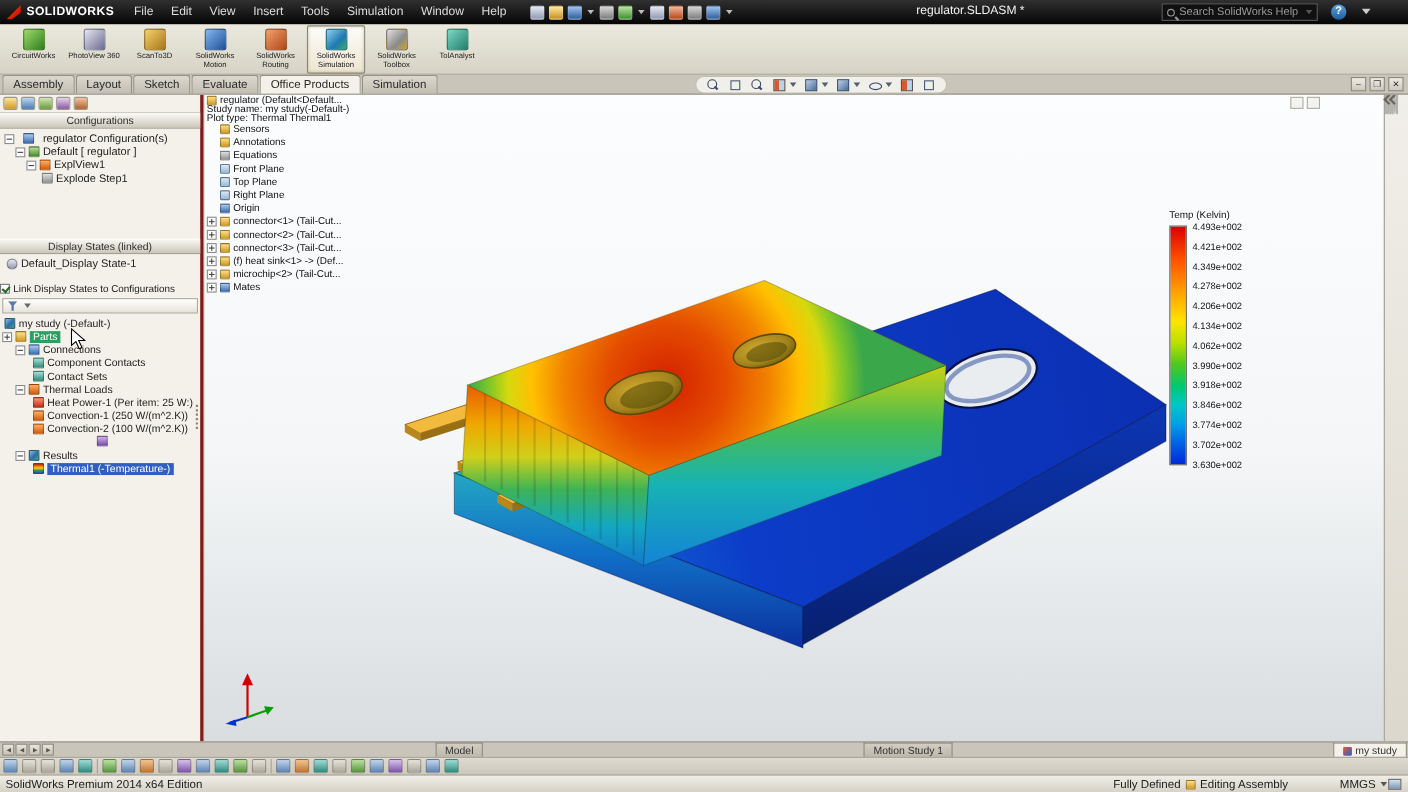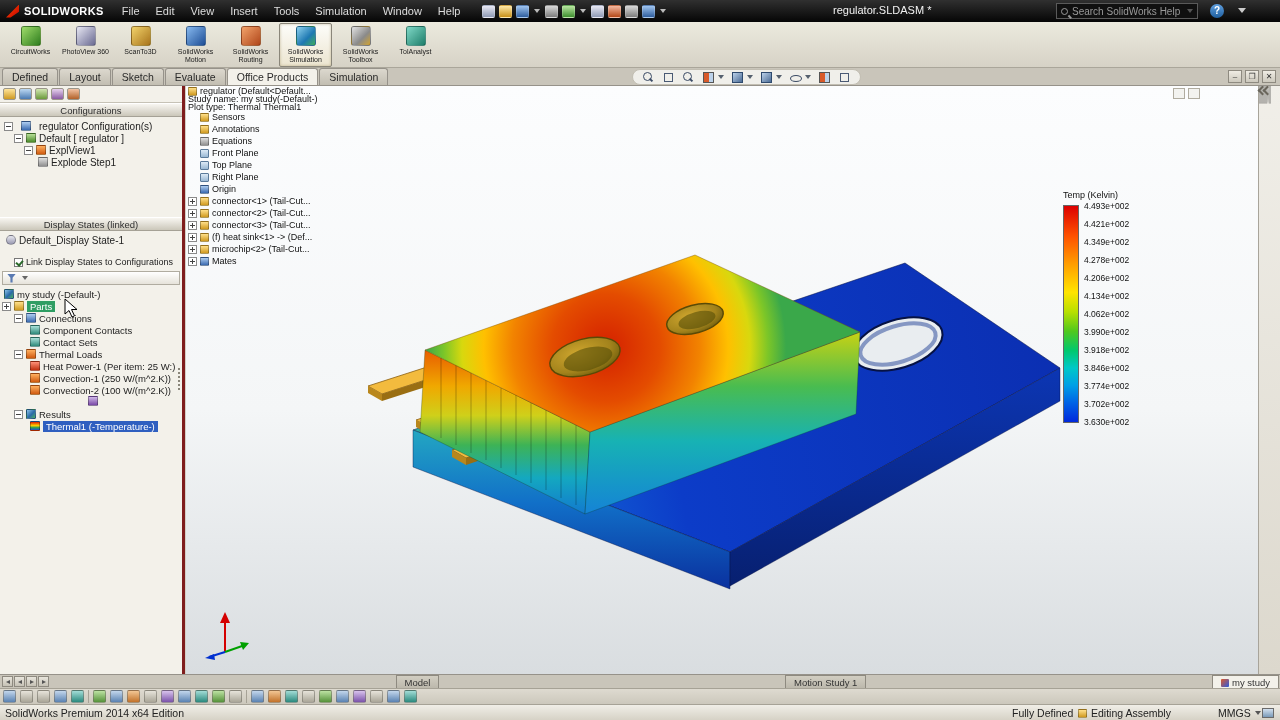--- a/index.html
+++ b/index.html
@@ -276,21 +276,21 @@
       </div>
       <div class="rb">
         <span class="rb-icon ri-tol"></span>
         <span>TolAnalyst</span>
       </div>
     </div>
   </div>
 
   <div class="tabrow">
     <div class="tabs">
-      <span class="tab">Defined</span>
+      <span class="tab">Assembly</span>
       <span class="tab">Layout</span>
       <span class="tab">Sketch</span>
       <span class="tab">Evaluate</span>
       <span class="tab active">Office Products</span>
       <span class="tab">Simulation</span>
     </div>
     <div class="view-toolbar">
       <span class="vt vt-mag"></span>
       <span class="vt vt-sq"></span>
       <span class="vt vt-mag"></span>
@@ -344,21 +344,21 @@
           <span class="i i-gray"></span>
           <span>Explode Step1</span>
         </div>
       </div>
 
       <div class="phdr">Display States (linked)</div>
       <div class="trow" style="padding-left:6px; margin-top:3px;">
         <span class="i i-eye"></span>
         <span>Default_Display State-1</span>
       </div>
-      <div class="trow" style="padding-left:14px; margin-top:10px; font-size:9px;">
+      <div class="trow" style="padding-left:0; margin-top:10px; font-size:9px;">
         <span class="cb checked"></span>
         <span>Link Display States to Configurations</span>
       </div>
 
       <div class="filterbar">
         <span class="ic-funnel"></span>
         <span class="fb-caret"></span>
       </div>
 
       <div style="font-size:9.5px;">

